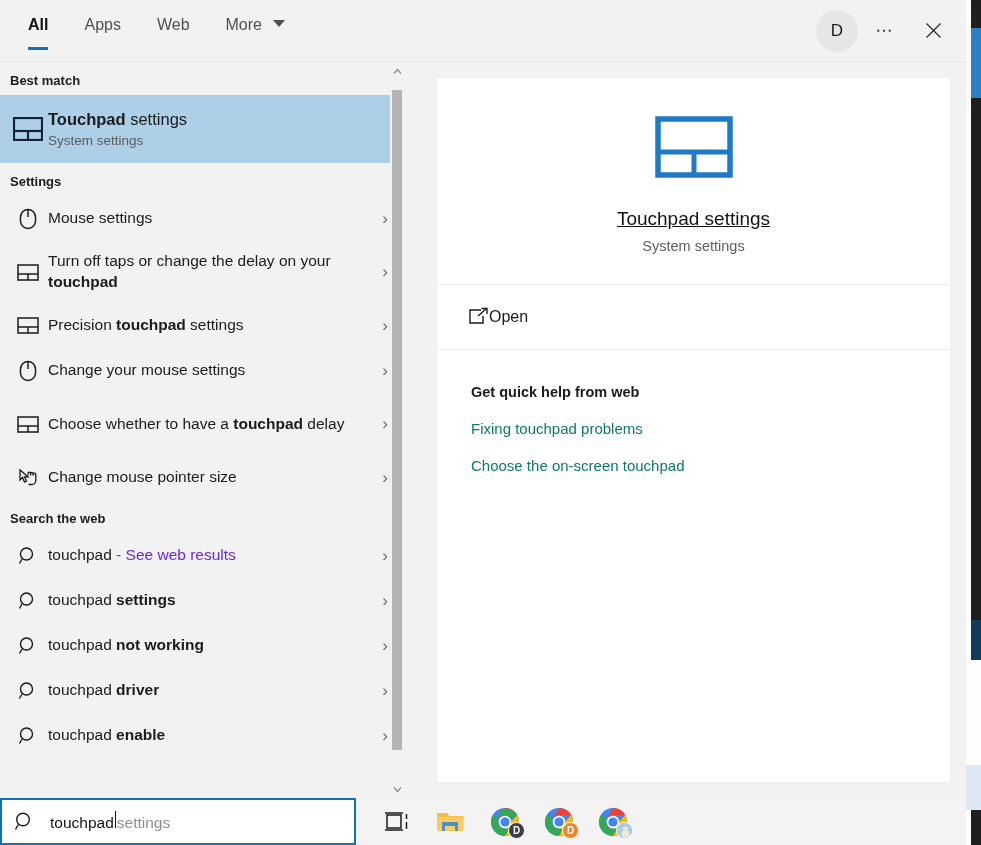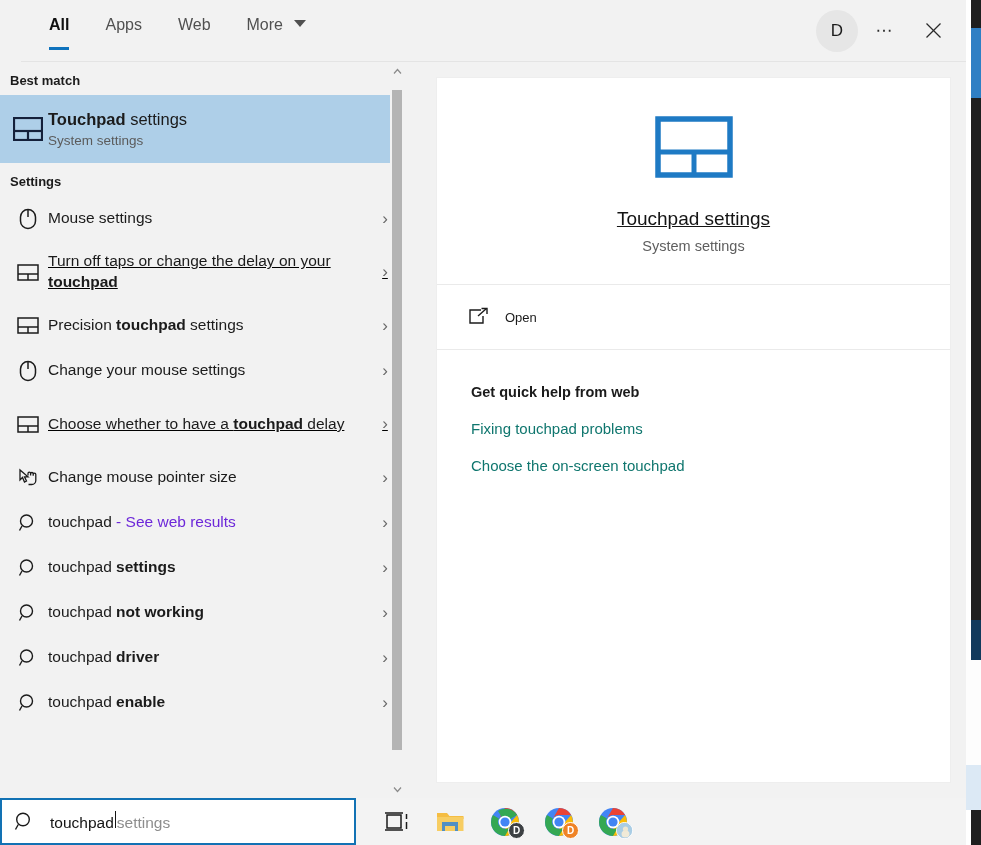--- a/index.html
+++ b/index.html
@@ -42,21 +42,20 @@
   }
 
   
   .header {
     height: 62px; min-height: 62px;
     background: #f2f2f2;
     display: flex;
     align-items: flex-start;
     border-bottom: 1px solid #e4e4e4;
     position: relative;
-    margin-left: 21px;
   }
   .tabs { display: flex; align-items: flex-start; padding-left: 10px; }
   .tab {
     position: relative;
     padding: 16px 18px 0 18px;
     font-size: 16px;
     color: #505050;
     cursor: default;
     height: 61px;
   }
@@ -130,21 +129,21 @@
   }
   .row-txt b { font-weight: 700; }
   .row-sub { font-size: 13.5px; color: #5b5b5b; margin-top: 2px; }
   .best .row-title { font-size: 16.5px; }
   .best .row-title b { font-weight: 700; }
   .chev-rt {
     width: 22px; min-width: 22px;
     color: #6a6a6a; font-size: 17px;
     display: flex; align-items: center; justify-content: center;
   }
-  .row.two-line { min-height: 62px; text-decoration: underline; }
+  .row.two-line { min-height: 62px; }
   .muted { color: #6d28d9; }
 
   
   .sbar {
     position: absolute; right: 0; top: 0; width: 14px; height: 100%;
     background: #f2f2f2;
   }
   .sbar-up, .sbar-dn {
     height: 18px; display: flex; align-items: center; justify-content: center;
     color: #8b8b8b; font-size: 9px;
@@ -177,22 +176,22 @@
     text-decoration: underline;
     margin-top: 26px;
     cursor: default;
   }
   .pv-hero-sub { font-size: 14.5px; color: #5e5e5e; margin-top: 8px; }
   .pv-actions {
     padding: 18px 0 18px 30px;
     border-bottom: 1px solid #eaeaea;
   }
   .pv-action {
-    display: flex; align-items: center; gap: 16px;
-    font-size: 13px; color: #1b1b1b;
+    display: flex; align-items: center; 
+    font-size: 16px; color: #1b1b1b;
     cursor: default;
     height: 28px;
   }
   .pv-web { padding: 26px 0 0 34px; }
   .pv-web-head { font-size: 14.5px; font-weight: 700; color: #1b1b1b; margin-top: 8px; }
   .pv-web-link {
     font-size: 15px; color: #0f766e; margin-top: 20px; cursor: default;
   }
 
   
@@ -370,20 +369,21 @@
           <div class="row-ico">
             <svg width="22" height="22" viewBox="0 0 22 22">
               <path d="M3 3 L3 13 L5.5 10.5 L7.5 15 L9.5 14 L7.5 9.8 L11 9.8 Z" fill="none" stroke="#1b1b1b" stroke-width="1.3"></path>
               <path d="M11 8.5 L11 6.5 a1.3 1.3 0 0 1 2.6 0 L13.6 8.5 L13.6 6.8 a1.3 1.3 0 0 1 2.6 0 L16.2 8.8 L16.2 7.5 a1.3 1.3 0 0 1 2.6 0 L18.8 13.5 a4 4 0 0 1 -4 4 L11.5 17.5" fill="none" stroke="#1b1b1b" stroke-width="1.3"></path>
             </svg>
           </div>
           <div class="row-txt">Change mouse pointer size</div>
           <div class="chev-rt">›</div>
         </div>
 
+        <div class="section-head">Search the web</div>
 
         <div class="row">
           <div class="row-ico">
             <svg width="20" height="20" viewBox="0 0 20 20">
               <circle cx="8.5" cy="8" r="6" fill="none" stroke="#1b1b1b" stroke-width="1.4"></circle>
               <line x1="4" y1="13" x2="1.5" y2="17.5" stroke="#1b1b1b" stroke-width="1.4"></line>
             </svg>
           </div>
           <div class="row-txt"><span>touchpad</span><span class="muted"> - See web results</span></div>
           <div class="chev-rt">›</div>

